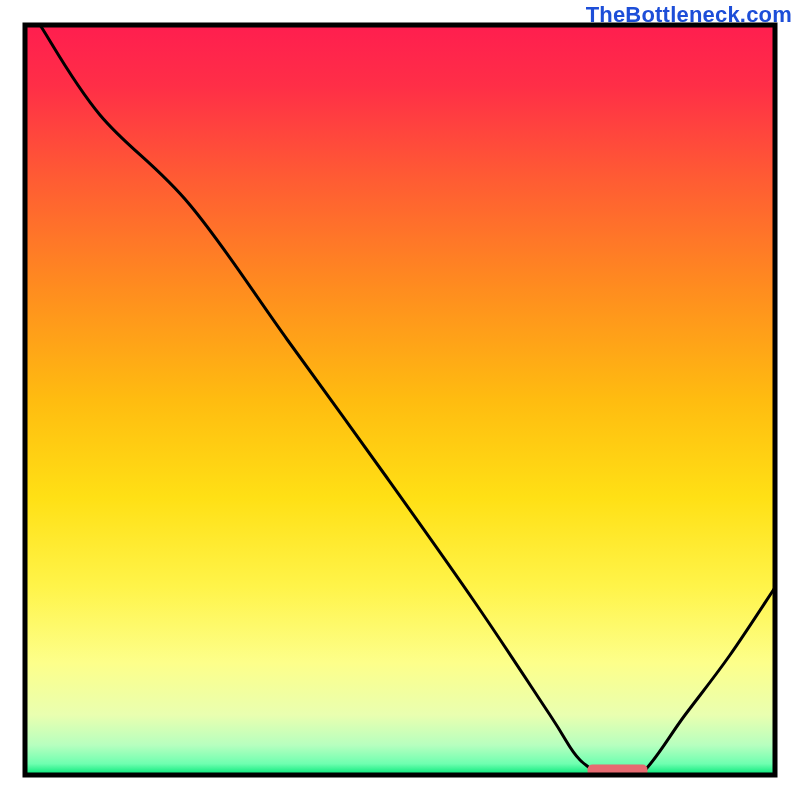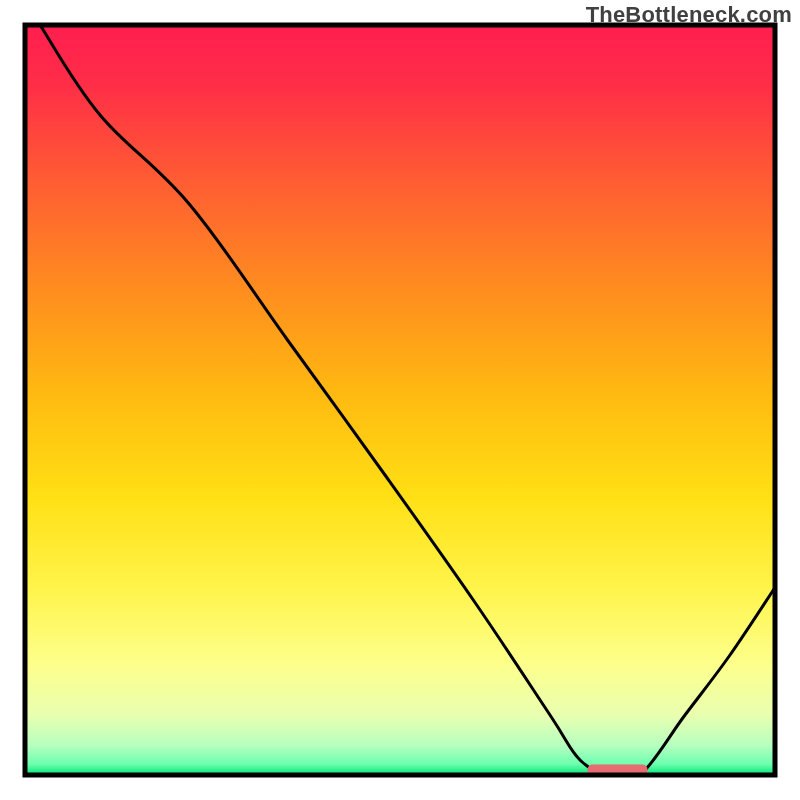--- a/index.html
+++ b/index.html
@@ -14,21 +14,21 @@
     position: relative;
     width: 800px;
     height: 800px;
   }
   .watermark {
     position: absolute;
     top: 2px;
     right: 8px;
     font-size: 22px;
     font-weight: 600;
-    color: #404040;
+    color: #1d4ed8;
     letter-spacing: 0.2px;
     z-index: 50;
     user-select: none;
   }
   svg.plot {
     position: absolute;
     left: 0;
     top: 0;
     width: 800px;
     height: 800px;

